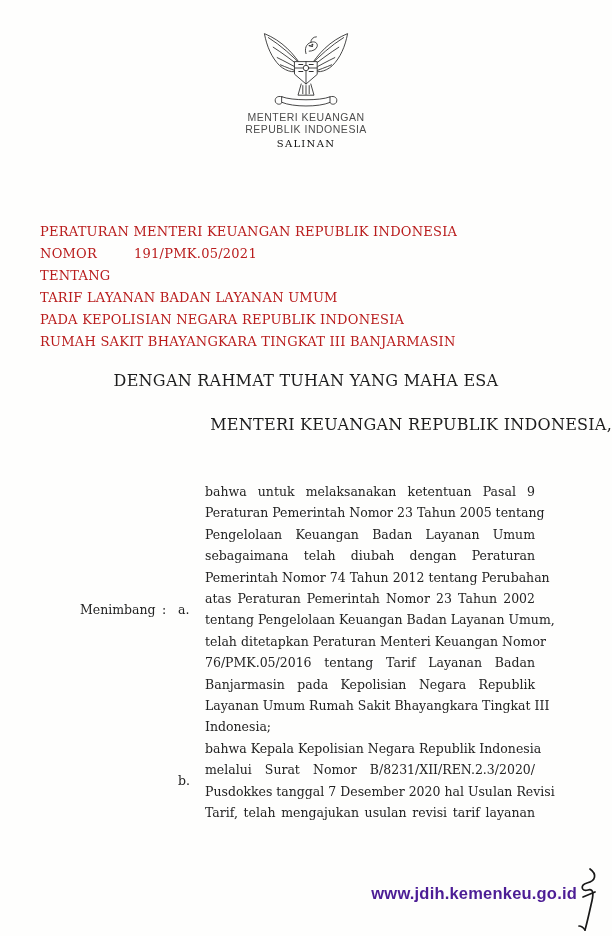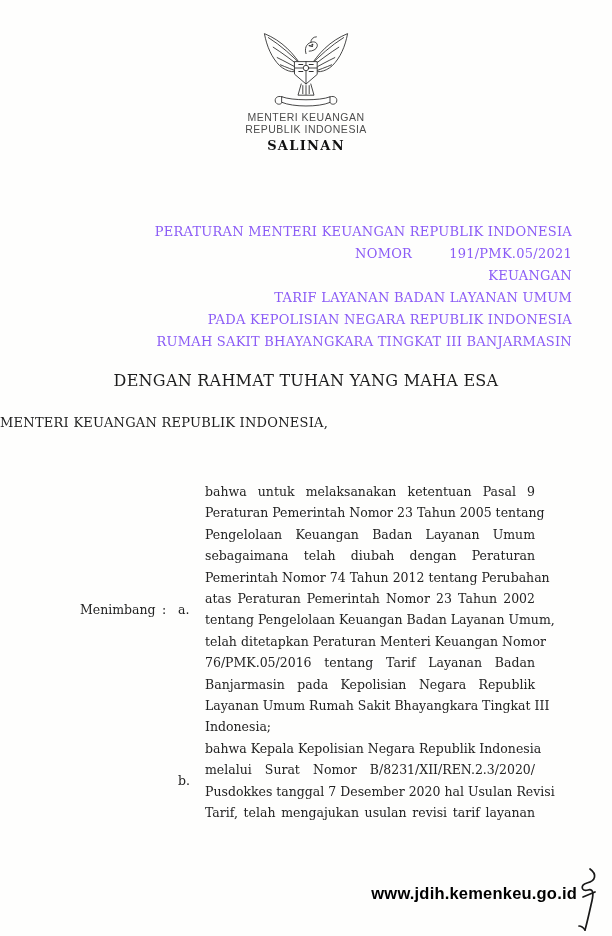--- a/index.html
+++ b/index.html
@@ -39,58 +39,58 @@
     line-height: 12px;
     letter-spacing: 0.5px;
     color: #4d4d4d;
   }
   .salinan {
     position: absolute;
     top: 138px;
     left: 0;
     width: 100%;
     text-align: center;
-    font-size: 13px;
-    font-weight: bold;
+    font-size: 10px;
+    font-weight: normal;
     letter-spacing: 1.3px;
     color: #111111;
   }
 
   
   .title-block {
     position: absolute;
     top: 221px;
     left: 40px;
     right: 40px;
-    text-align: right;
+    text-align: left;
     font-size: 13px;
     line-height: 22px;
     letter-spacing: 0.25px;
-    color: #8b5cf6;
+    color: #b91c1c;
   }
   .nomor-value { margin-left: 37px; }
 
   
   .invocation {
     position: absolute;
     top: 371px;
     left: 0;
     width: 100%;
     text-align: center;
     font-size: 16px;
     letter-spacing: 0.25px;
     color: #1d1d1d;
   }
   .authority {
     position: absolute;
     top: 415px;
     left: 0;
     width: 100%;
-    text-align: left;
-    font-size: 13px;
+    text-align: right;
+    font-size: 16px;
     letter-spacing: 0.25px;
     color: #1d1d1d;
   }
 
   
   .considerations {
     position: absolute;
     top: 481px;
     left: 80px;
     width: 455px;
@@ -178,21 +178,21 @@
     <div>REPUBLIK INDONESIA</div>
   </div>
 
   <div class="salinan">SALINAN</div>
 
   <div class="title-block">
     <div>PERATURAN MENTERI KEUANGAN REPUBLIK INDONESIA</div>
     <div>
       <span>NOMOR</span><span class="nomor-value">191/PMK.05/2021</span>
     </div>
-    <div>KEUANGAN</div>
+    <div>TENTANG</div>
     <div>
         <div class="tline">TARIF LAYANAN BADAN LAYANAN UMUM</div>
         <div class="tline">PADA KEPOLISIAN NEGARA REPUBLIK INDONESIA</div>
         <div class="tline">RUMAH SAKIT BHAYANGKARA TINGKAT III BANJARMASIN</div>
       </div>
   </div>
 
   <div class="invocation">DENGAN RAHMAT TUHAN YANG MAHA ESA</div>
   <div class="authority">MENTERI KEUANGAN REPUBLIK INDONESIA,</div>
 
@@ -222,21 +222,21 @@
       <div class="c-marker">b.</div>
       <div class="c-text">
           <div class="cline">bahwa Kepala Kepolisian Negara Republik Indonesia</div>
           <div class="cline">melalui Surat Nomor B/8231/XII/REN.2.3/2020/</div>
           <div class="cline">Pusdokkes tanggal 7 Desember 2020 hal Usulan Revisi</div>
           <div class="cline">Tarif, telah mengajukan usulan revisi tarif layanan</div>
         </div>
     </div>
   </div>
 
-  <a class="watermark" href="#" style="color: #000000;">www.jdih.kemenkeu.go.id</a>
+  <a class="watermark" href="#" style="color: #4c1d95;">www.jdih.kemenkeu.go.id</a>
 
   <div class="paraf">
     <svg viewBox="0 0 34 68" fill="none" stroke="#191919" stroke-width="1.7" stroke-linecap="round">
       <path d="M18 3 C25 8 24 15 15 17 C8 19 9 26 16 24 C23 22 21 31 19 39 C17 48 15 57 13 64"></path>
       <path d="M11 31 L23 26"></path>
       <path d="M13 64 C11 61 9 60 7 60"></path>
     </svg>
   </div>
 
 </div>

